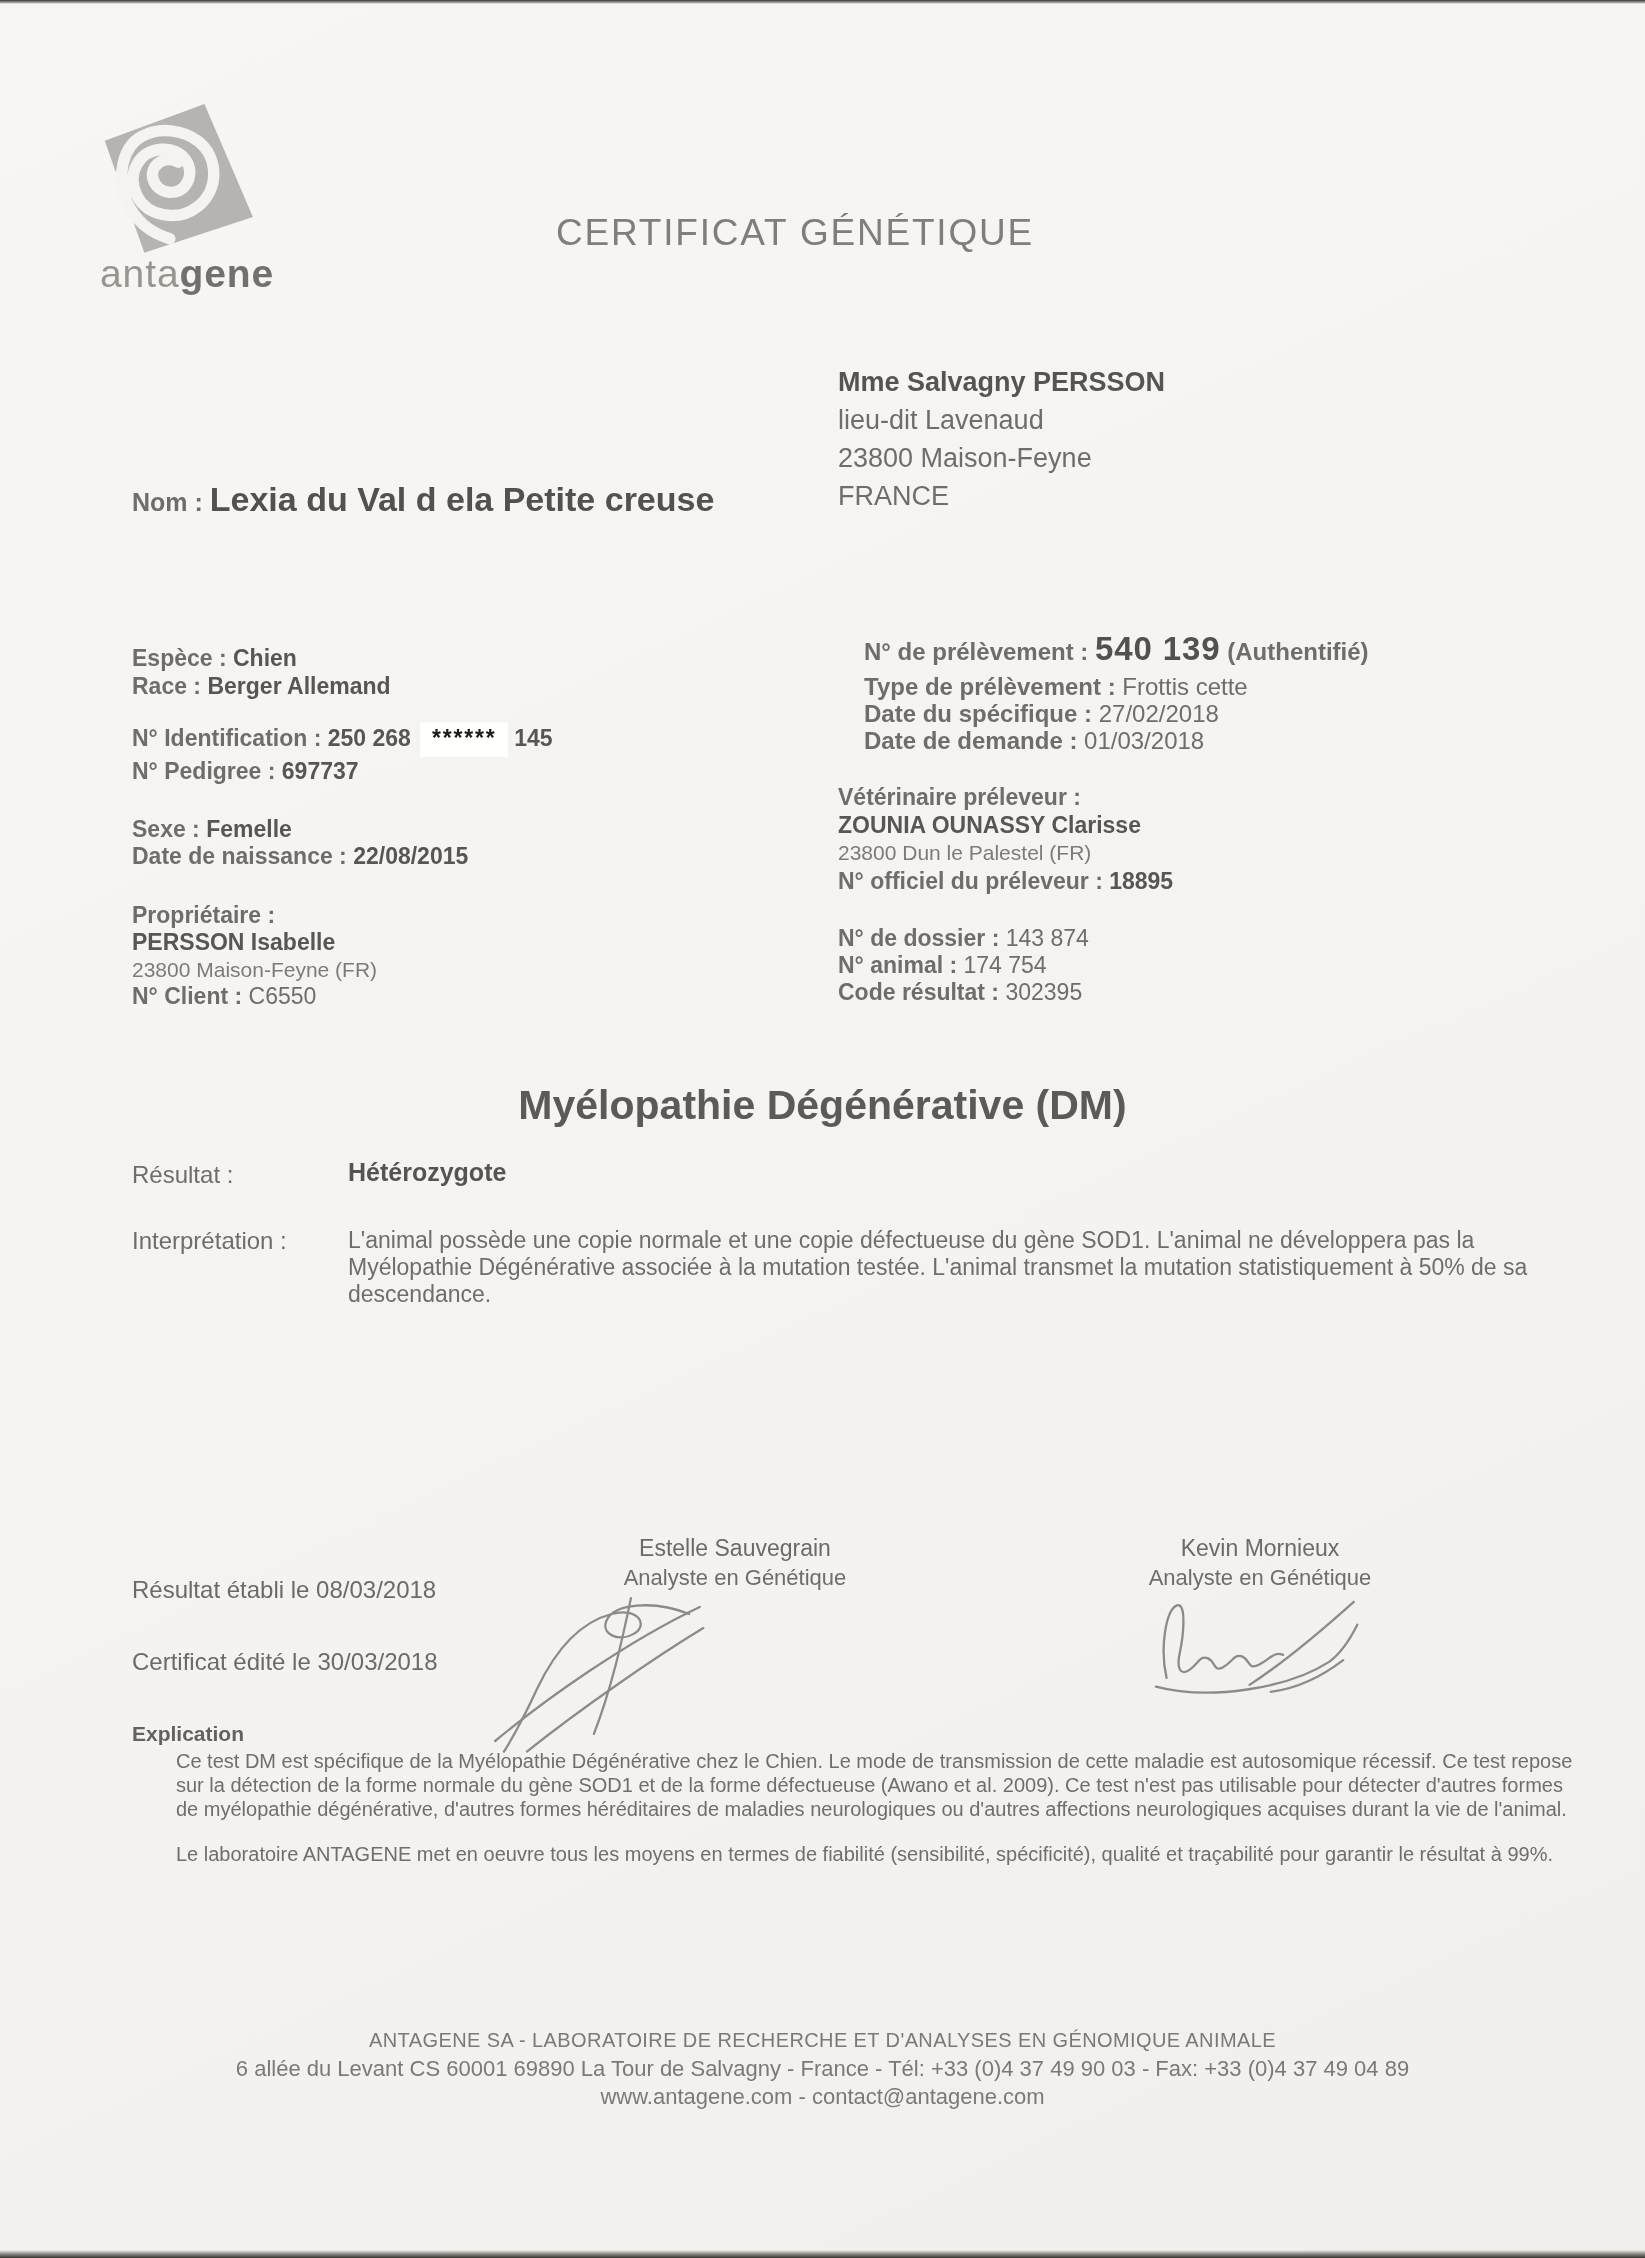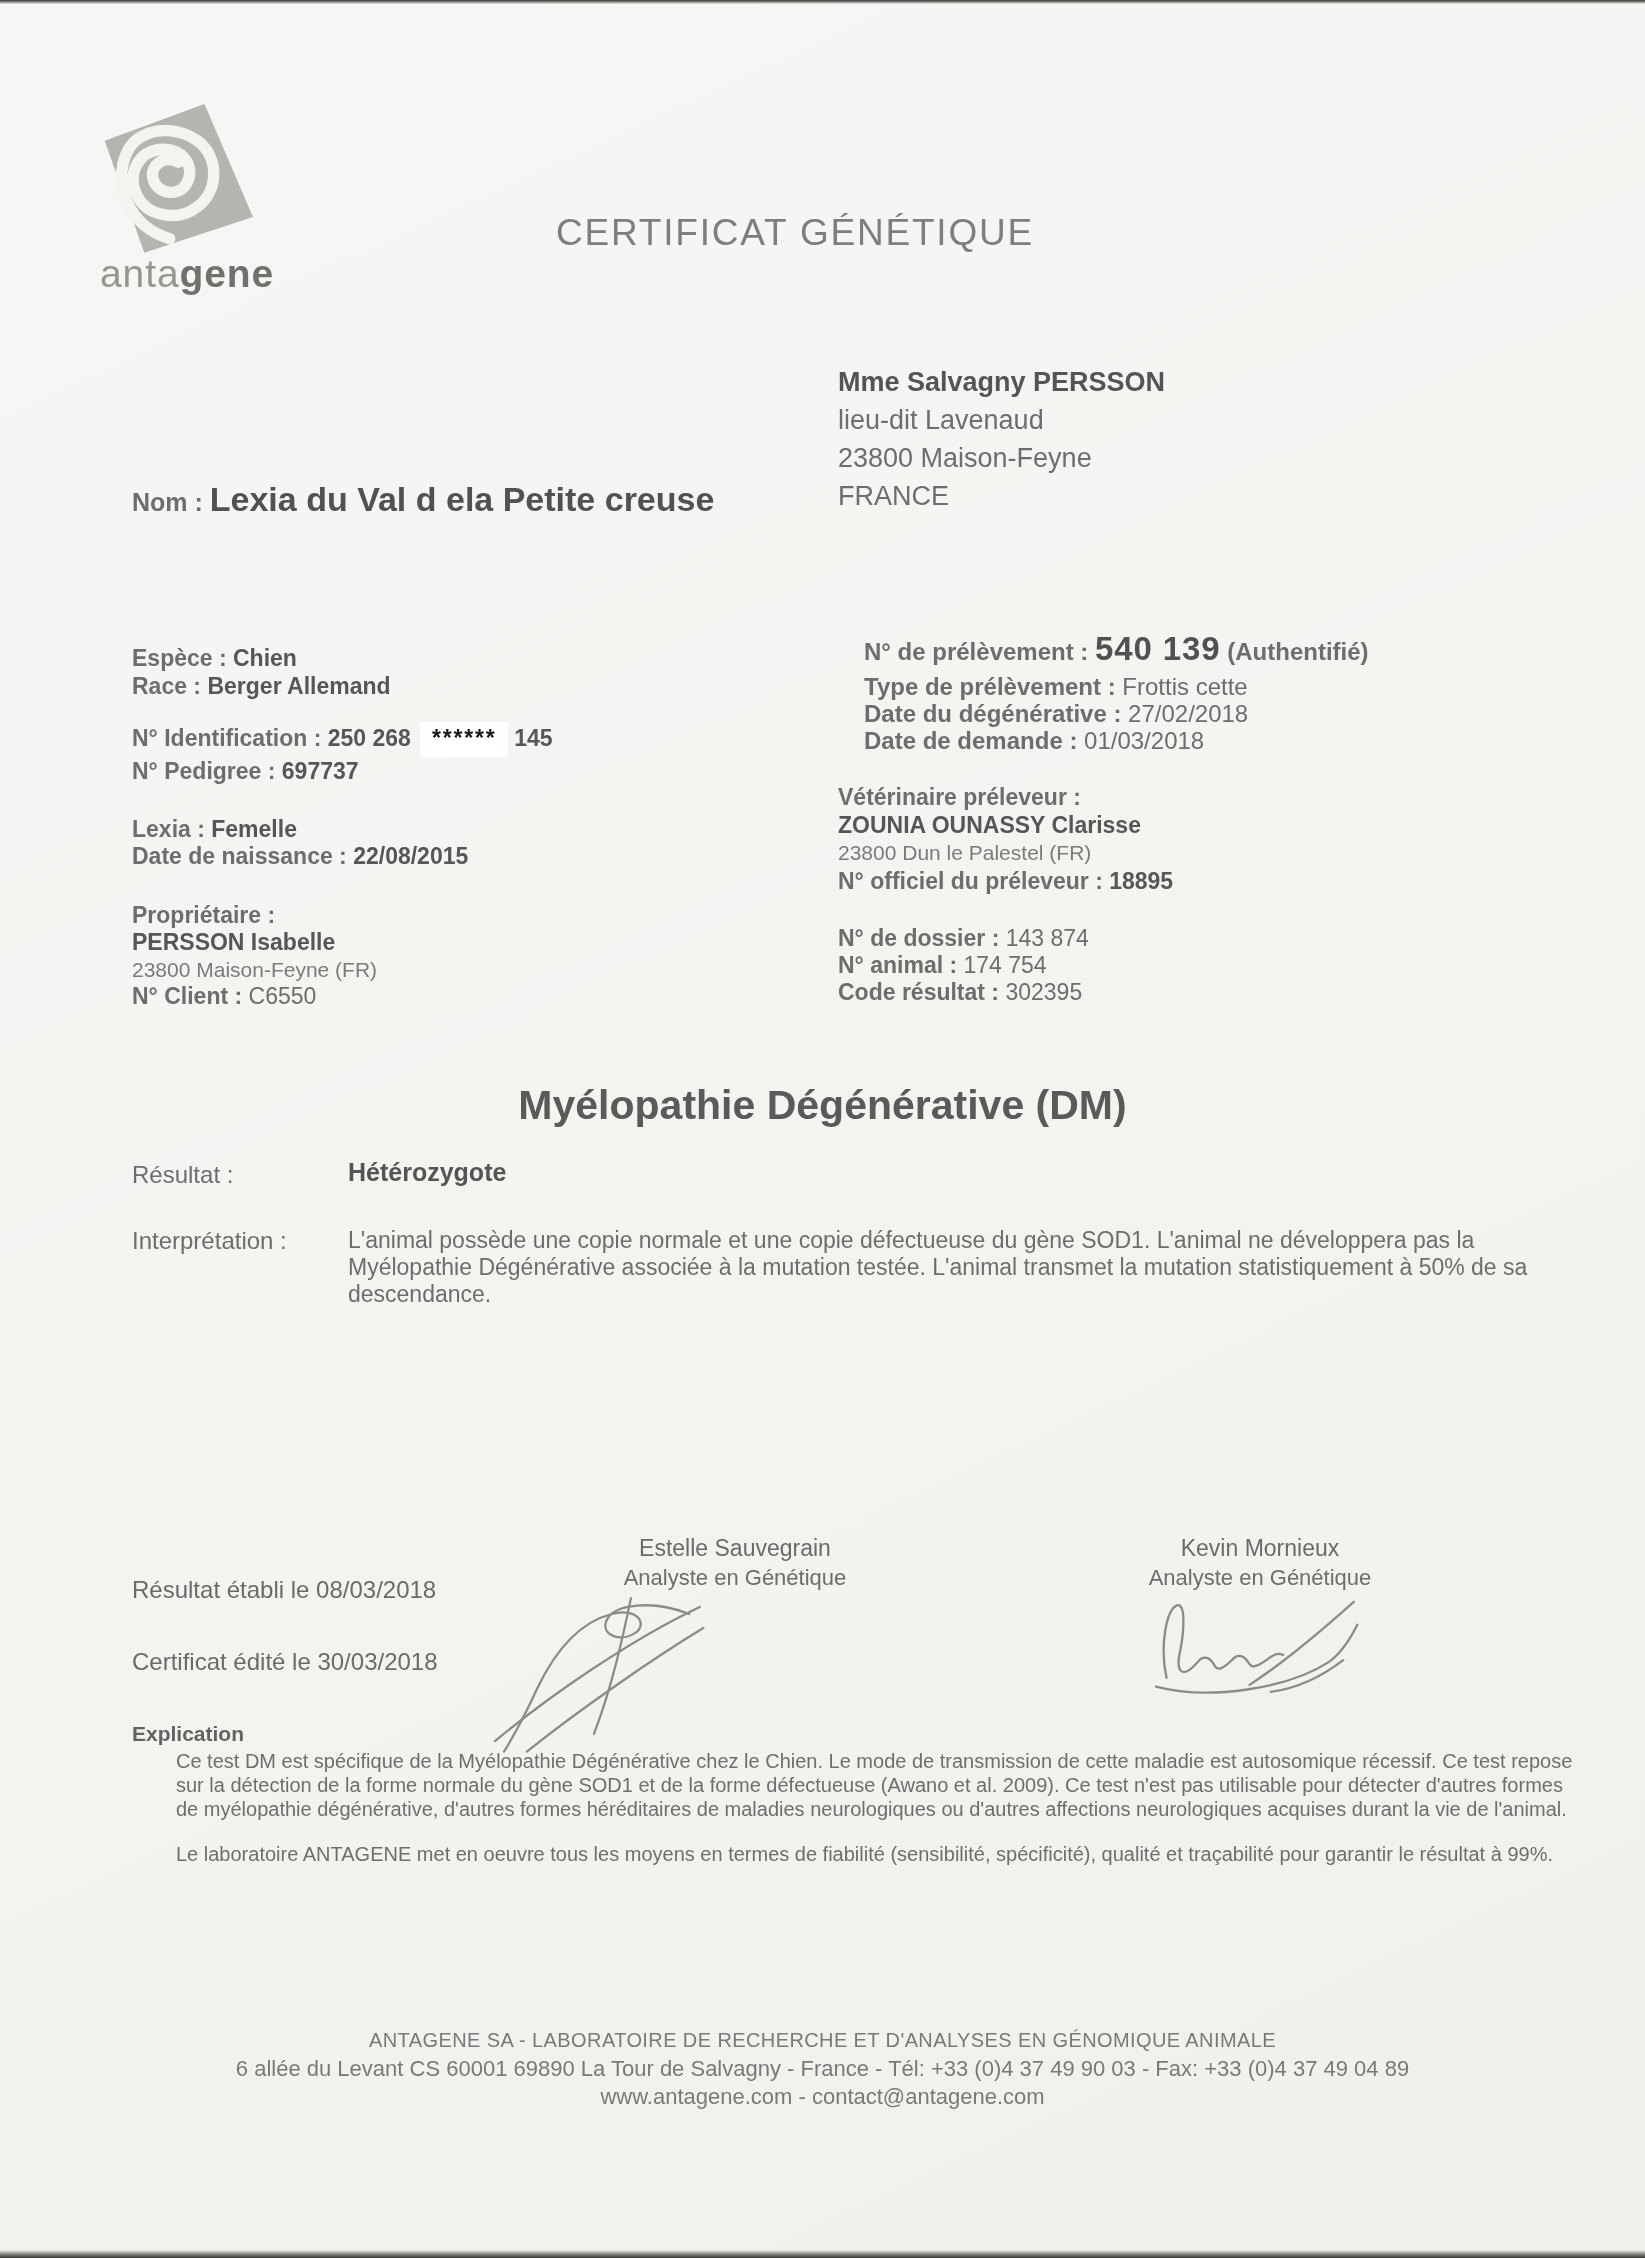--- a/index.html
+++ b/index.html
@@ -104,35 +104,35 @@
     <div><span class="lbl">Espèce :</span> <span class="b">Chien</span></div>
     <div><span class="lbl">Race :</span> <span class="b">Berger Allemand</span></div>
   </div>
 
   <div class="abs blk ident">
     <div><span class="lbl">N° Identification :</span> <span class="b">250 268</span><span class="mask">******</span><span class="b">145</span></div>
     <div><span class="lbl">N° Pedigree :</span> <span class="b">697737</span></div>
   </div>
 
   <div class="abs blk sexe">
-    <div><span class="lbl">Lexia :</span> <span class="b">Femelle</span></div>
+    <div><span class="lbl">Sexe :</span> <span class="b">Femelle</span></div>
     <div><span class="lbl">Date de naissance :</span> <span class="b">22/08/2015</span></div>
   </div>
 
   <div class="abs blk prop">
     <div class="lbl">Propriétaire :</div>
     <div class="b">PERSSON Isabelle</div>
     <div class="sm">23800 Maison-Feyne (FR)</div>
     <div><span class="lbl">N° Client :</span> <span>C6550</span></div>
   </div>
 
   <div class="abs prelev">
     <div class="l1"><span class="lbl">N° de prélèvement :</span> <span class="bignum">540 139</span> <span class="lbl">(Authentifié)</span></div>
     <div class="ln"><span class="lbl">Type de prélèvement :</span> <span>Frottis cette</span></div>
-    <div class="ln"><span class="lbl">Date du dégénérative :</span> <span>27/02/2018</span></div>
+    <div class="ln"><span class="lbl">Date du spécifique :</span> <span>27/02/2018</span></div>
     <div class="ln"><span class="lbl">Date de demande :</span> <span>01/03/2018</span></div>
   </div>
 
   <div class="abs vet">
     <div class="lbl">Vétérinaire préleveur :</div>
     <div class="b">ZOUNIA OUNASSY Clarisse</div>
     <div class="sm">23800 Dun le Palestel (FR)</div>
     <div><span class="lbl">N° officiel du préleveur :</span> <span class="b">18895</span></div>
   </div>
 

